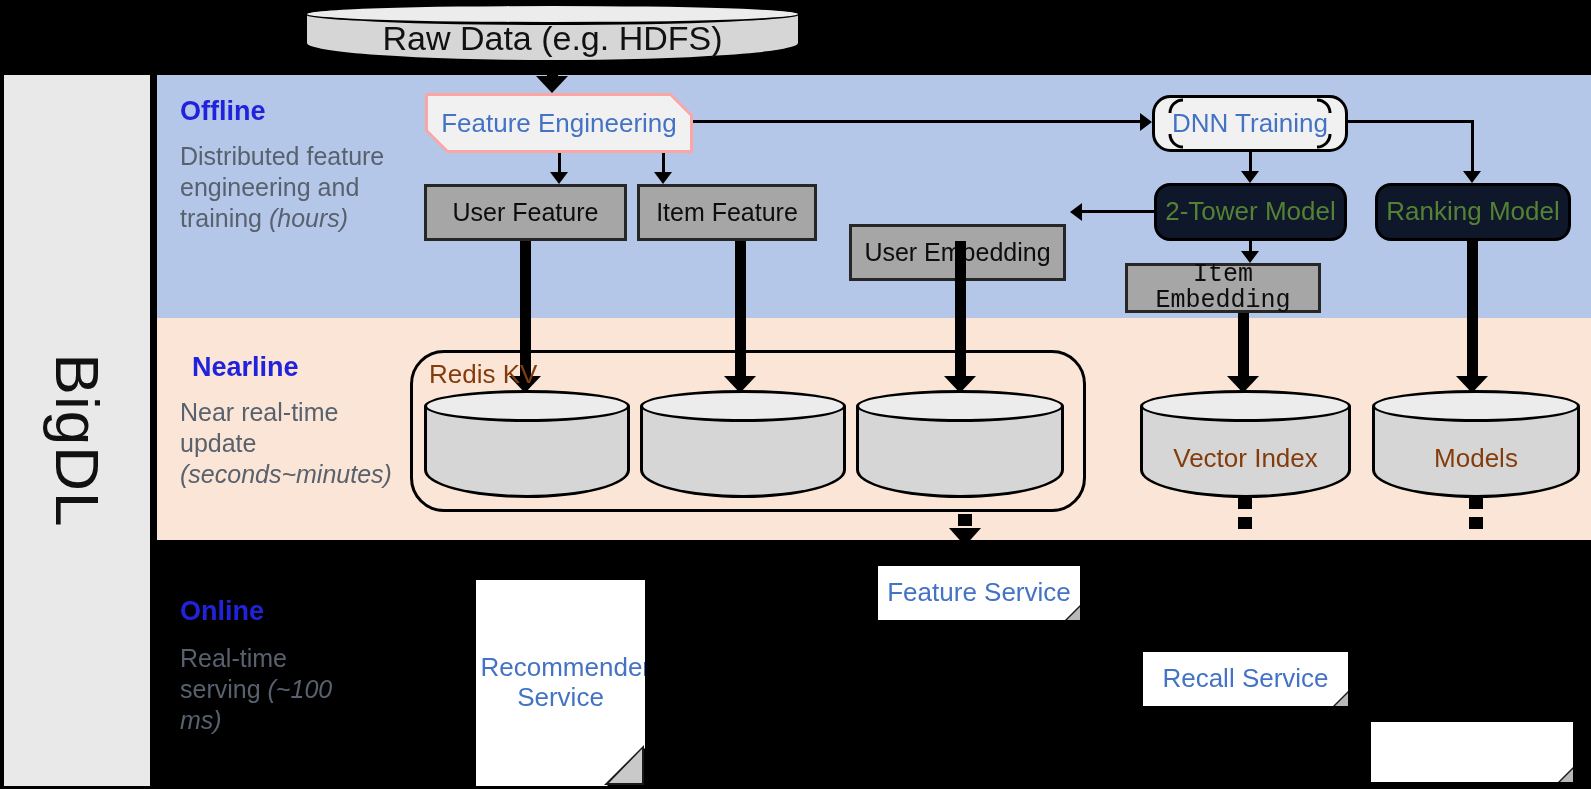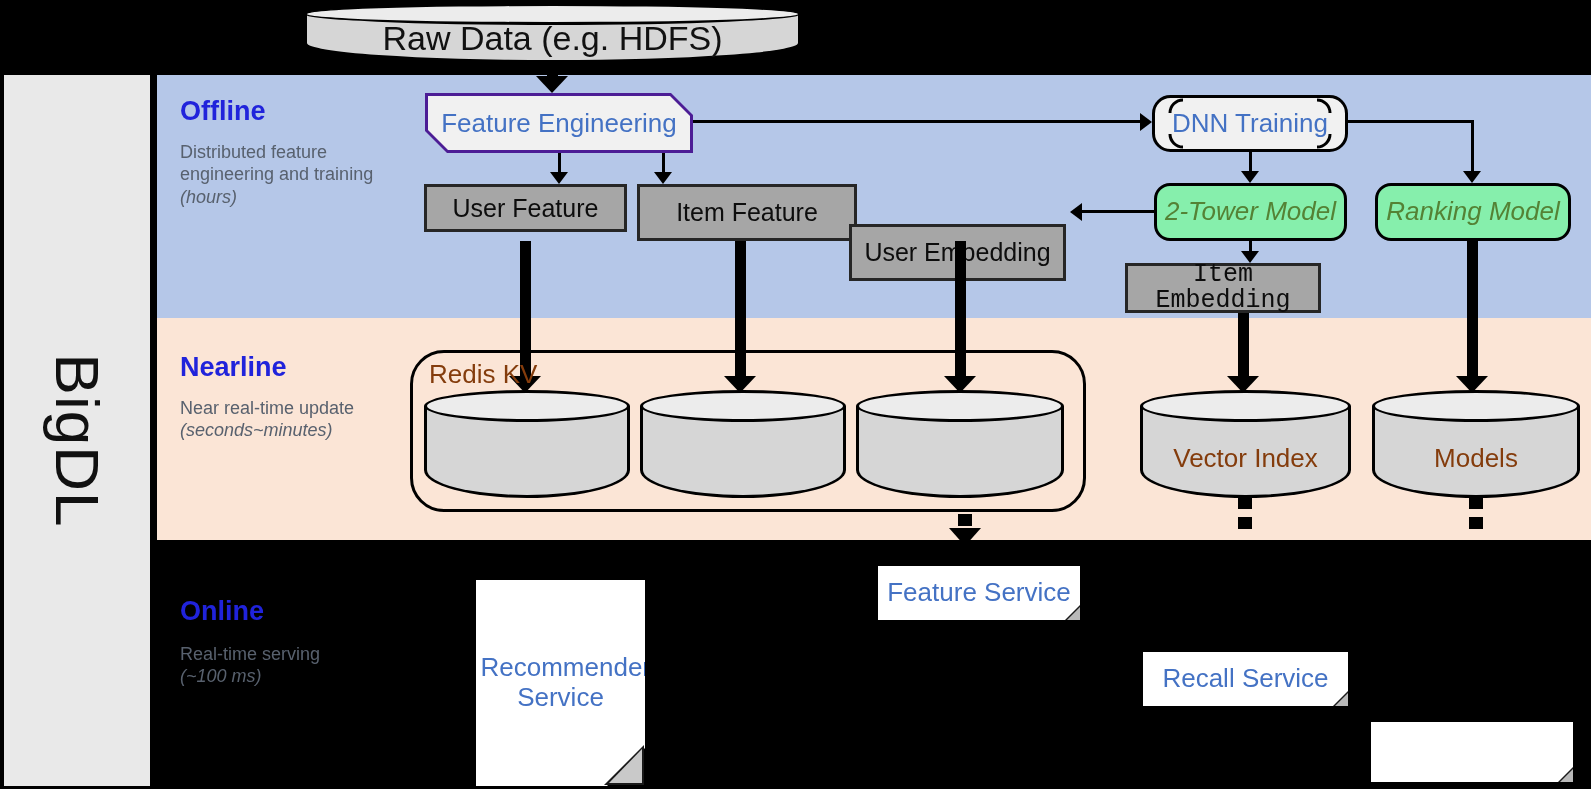--- a/index.html
+++ b/index.html
@@ -3,34 +3,34 @@
 <meta charset="utf-8">
 <style>
   html,body{margin:0;padding:0;background:#000;}
   #stage{position:relative;width:1591px;height:789px;background:#000;overflow:hidden;
          font-family:"Liberation Sans", sans-serif;}
   .abs{position:absolute;box-sizing:border-box;}
   .band{position:absolute;}
   .node{position:absolute;box-sizing:border-box;display:flex;align-items:center;justify-content:center;
         text-align:center;line-height:1.05;}
   .gray-box{background:#a6a6a6;border:3px solid #262626;color:#0d0d0d;font-size:25px;}
-  .round-box{background:#86efac;border:3px solid #000;border-radius:16px;color:#548235;font-size:26px;font-style:italic;}
+  .round-box{background:#0f172a;border:3px solid #000;border-radius:16px;color:#548235;font-size:26px;}
   .blue-text{color:#4472c4;}
   .sec-title{position:absolute;font-size:27px;font-weight:600;color:#2023db;}
-  .sec-desc{position:absolute;font-size:18px;color:#58616e;line-height:1.24;}
+  .sec-desc{position:absolute;font-size:25px;color:#58616e;line-height:1.24;}
   .note{font-style:italic;}
   
   .cyl{position:absolute;}
   .cyl .ctop{position:absolute;left:0;right:0;top:0;background:#ececec;border:3px solid #000;
              border-radius:50%;box-sizing:border-box;z-index:2;}
   .cyl .cbody{position:absolute;left:0;right:0;bottom:0;background:#d6d6d6;border:3px solid #000;border-top:none;
               box-sizing:border-box;display:flex;align-items:center;justify-content:center;z-index:1;}
   .cyl .clabel{color:#843c0c;font-size:26px;margin-top:16px;}
   
-  .snip{position:absolute;background:#4c1d95;
+  .snip{position:absolute;background:#fca5a5;
         clip-path:polygon(0 0,calc(100% - 22px) 0,100% 22px,100% 100%,22px 100%,0 calc(100% - 22px));}
   .snip-in{position:absolute;inset:3px;background:#f1f1f1;display:flex;align-items:center;justify-content:center;
         clip-path:polygon(0 0,calc(100% - 20px) 0,100% 20px,100% 100%,20px 100%,0 calc(100% - 20px));
         font-size:26px;}
   
   .hline{position:absolute;height:3px;background:#000;}
   .vline{position:absolute;width:3px;background:#000;}
   .ah-d{position:absolute;width:0;height:0;border-left:9px solid transparent;border-right:9px solid transparent;
         border-top:12px solid #000;}
   .ah-r{position:absolute;width:0;height:0;border-top:9px solid transparent;border-bottom:9px solid transparent;
@@ -65,21 +65,21 @@
   <div class="band" style="left:157px;top:318px;width:1434px;height:222px;background:#fbe5d6;"></div>
 
   <div class="abs" style="left:4px;top:75px;width:146px;height:711px;background:#e9e9e9;">
     <div class="brand" style="left:-20px;top:330px;width:186px;text-align:center;">BigDL</div>
   </div>
 
   <div class="sec-title" style="left:180px;top:96px;">Offline</div>
   <div class="sec-desc" style="left:180px;top:141px;width:210px;"><span>Distributed feature engineering and training</span>
        <span class="note">(hours)</span></div>
 
-  <div class="sec-title" style="left:180px;top:352px;">Nearline</div>
+  <div class="sec-title" style="left:192px;top:352px;">Nearline</div>
   <div class="sec-desc" style="left:180px;top:397px;width:240px;"><span>Near real-time update</span>
        <span class="note">(seconds~minutes)</span></div>
 
   <div class="sec-title" style="left:180px;top:596px;">Online</div>
   <div class="sec-desc" style="left:180px;top:643px;width:175px;"><span>Real-time serving</span>
        <span class="note">(~100 ms)</span></div>
 
   <div class="cyl" style="left:304px;top:3px;width:497px;height:60px;">
     <div class="ctop" style="height:22px;"></div>
     <div class="cbody" style="top:11px;border-bottom-left-radius:50% 20px;border-bottom-right-radius:50% 20px;">
@@ -100,22 +100,22 @@
     <svg width="196" height="57" viewBox="0 0 196 57">
       <rect x="1.5" y="1.5" width="193" height="54" rx="17" fill="#f1f1f1" stroke="#000" stroke-width="3"></rect>
       <path d="M 31 5 A 13 13 0 0 0 18 18" fill="none" stroke="#000" stroke-width="3"></path>
       <path d="M 165 5 A 13 13 0 0 1 178 18" fill="none" stroke="#000" stroke-width="3"></path>
       <path d="M 18 39 A 13 13 0 0 0 31 52" fill="none" stroke="#000" stroke-width="3"></path>
       <path d="M 178 39 A 13 13 0 0 1 165 52" fill="none" stroke="#000" stroke-width="3"></path>
     </svg>
     <div class="node blue-text" style="left:0;top:0;width:196px;height:57px;font-size:26px;">DNN Training</div>
   </div>
 
-  <div class="node gray-box" style="left:424px;top:184px;width:203px;height:48px;">User Feature</div>
-  <div class="node gray-box" style="left:637px;top:184px;width:220px;height:57px;">Item Feature</div>
+  <div class="node gray-box" style="left:424px;top:184px;width:203px;height:57px;">User Feature</div>
+  <div class="node gray-box" style="left:637px;top:184px;width:180px;height:57px;">Item Feature</div>
   <div class="node gray-box" style="left:849px;top:184px;width:217px;height:57px;margin-top:40px;">User Embedding</div>
 
   <div class="node round-box" style="left:1154px;top:183px;width:193px;height:58px;">2-Tower Model</div>
   <div class="node round-box" style="left:1375px;top:183px;width:196px;height:58px;">Ranking Model</div>
   <div class="node gray-box" style="left:1125px;top:263px;width:196px;height:50px;font-family:Liberation Mono, monospace;">Item Embedding</div>
 
   <div class="vline" style="left:558px;top:153px;height:21px;"></div>
   <div class="ah-d" style="left:550px;top:172px;"></div>
 
   <div class="vline" style="left:662px;top:153px;height:21px;"></div>

